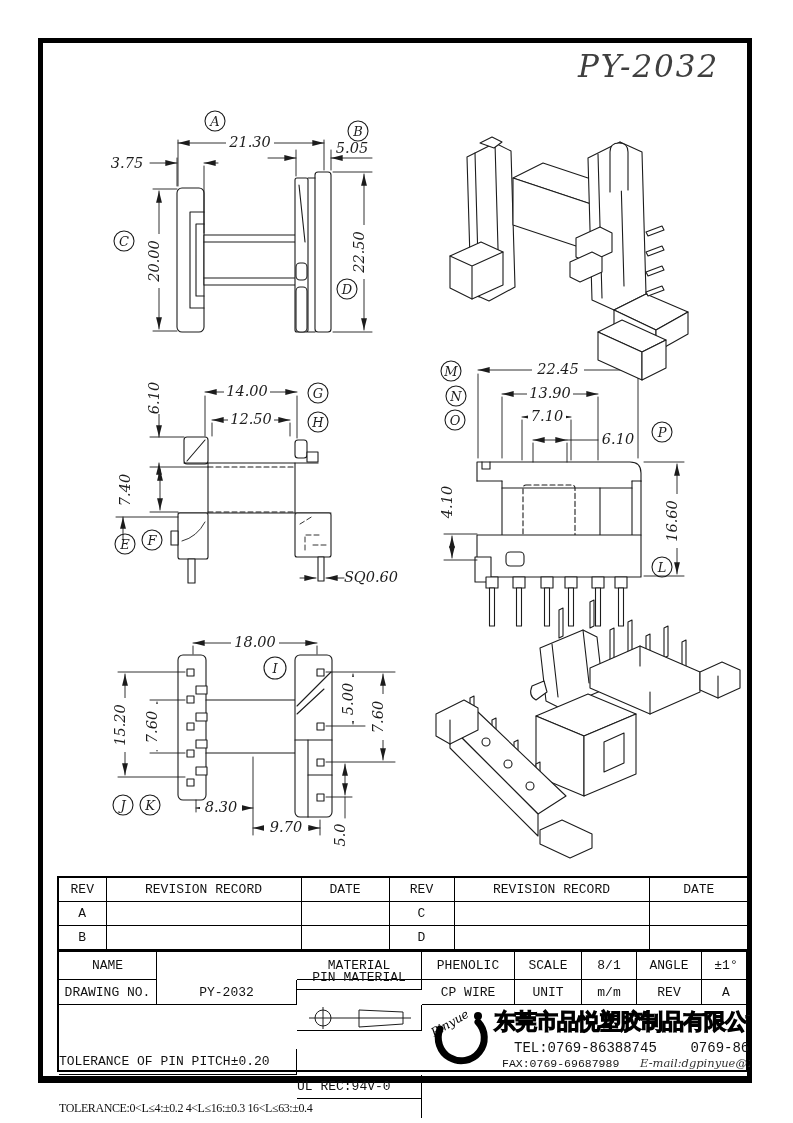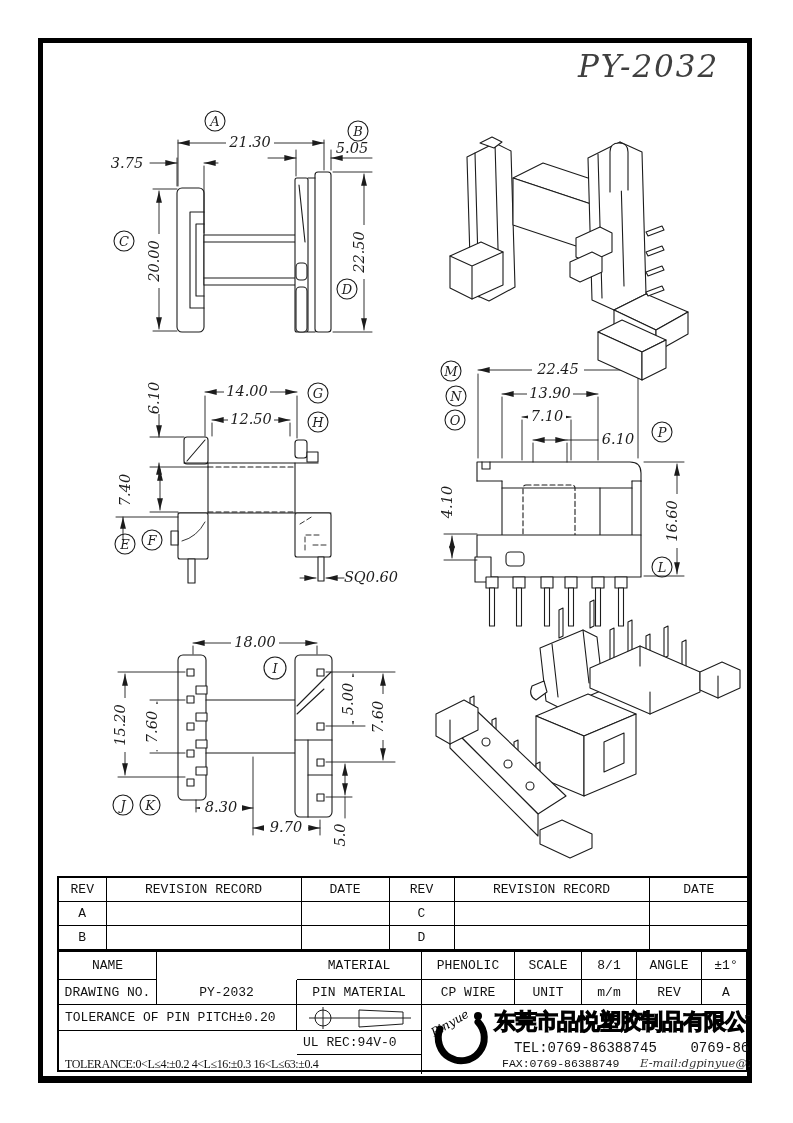--- a/index.html
+++ b/index.html
@@ -27,21 +27,21 @@
   .rev-table td{border:1.5px solid #000;height:23px;text-align:center;padding:0;
                 overflow:hidden;white-space:nowrap;}
   .rev-table{border:2px solid #000;}
   
   .tblock{position:absolute;left:57px;top:950px;width:691px;height:122px;
           border:2px solid #000;box-sizing:border-box;font-size:13px;}
   .cell{position:absolute;border-right:1.5px solid #000;border-bottom:1.5px solid #000;
         box-sizing:border-box;display:flex;align-items:center;justify-content:center;
         white-space:nowrap;overflow:hidden;}
   .cell.last{border-right:none;}
-  .cell.left{justify-content:flex-start;padding-left:6px;}
+  .cell.left{justify-content:flex-start;margin-top:44px;}
   .cell.spread{justify-content:space-between;padding:0 10px 0 6px;}
   .note{font-size:12px;letter-spacing:-0.4px;font-family:Liberation Serif, serif;}
   
   .company{position:absolute;left:363px;top:53px;width:328px;height:69px;border-bottom:none;
            box-sizing:border-box;}
   .cname{position:absolute;left:72px;top:2px;width:256px;font-size:22px;line-height:30px;
          letter-spacing:-1px;white-space:nowrap;color:#fff;-webkit-text-stroke:1.1px #000;
          text-shadow:0 0 0 #000;font-family:"Liberation Sans",sans-serif;font-weight:bold;}
   .ctel{position:absolute;left:92px;top:35px;font-size:14px;white-space:nowrap;}
   .cfax{position:absolute;left:80px;top:51px;font-size:11.5px;white-space:nowrap;}
@@ -444,21 +444,21 @@
     <div class="cell" style="left:0;top:0;width:98px;height:28px">NAME</div>
     <div class="cell" style="left:238px;top:0;width:125px;height:28px">MATERIAL</div>
     <div class="cell" style="left:363px;top:0;width:93px;height:28px">PHENOLIC</div>
     <div class="cell" style="left:456px;top:0;width:67px;height:28px">SCALE</div>
     <div class="cell" style="left:523px;top:0;width:55px;height:28px">8/1</div>
     <div class="cell" style="left:578px;top:0;width:65px;height:28px">ANGLE</div>
     <div class="cell last" style="left:643px;top:0;width:48px;height:28px">±1°</div>
 
     <div class="cell" style="left:0;top:28px;width:98px;height:25px">DRAWING NO.</div>
     <div class="cell" style="left:98px;top:28px;width:140px;height:25px">PY-2032</div>
-    <div class="cell" style="left:238px;top:28px;width:125px;height:25px">PIN MATERIAL</div>
+    <div class="cell" style="left:238px;top:13px;width:125px;height:25px">PIN MATERIAL</div>
     <div class="cell" style="left:363px;top:28px;width:93px;height:25px">CP WIRE</div>
     <div class="cell" style="left:456px;top:28px;width:67px;height:25px">UNIT</div>
     <div class="cell" style="left:523px;top:28px;width:55px;height:25px">m/m</div>
     <div class="cell" style="left:578px;top:28px;width:65px;height:25px">REV</div>
     <div class="cell last" style="left:643px;top:28px;width:48px;height:25px">A</div>
 
     <div class="cell left" style="left:0;top:53px;width:238px;height:26px">TOLERANCE OF PIN PITCH±0.20</div>
     <div class="cell" style="left:238px;top:53px;width:125px;height:26px">
       <svg width="120" height="24" viewBox="0 0 120 24">
         <g style="fill:none;stroke:#1c1c1c;stroke-width:1">
@@ -479,18 +479,18 @@
         <path d="M14,20 A23,23 0 1 0 52,13" style="fill:none;stroke:#000;stroke-width:7;stroke-linecap:round"></path>
         <circle cx="52" cy="7" r="4" style="fill:#000"></circle>
         <text x="8" y="28" transform="rotate(-30 8 28)" style="font-family:'DejaVu Serif',serif;font-style:italic;font-size:12px;fill:#000">Pinyue</text>
       </svg>
       <div class="cname">东莞市品悦塑胶制品有限公司</div>
       <div class="ctel">
         <span>TEL:0769-86388745</span>&nbsp;&nbsp;&nbsp;
         <span>0769-86388746</span>
       </div>
       <div class="cfax">
-        <span>FAX:0769-86388749</span>&nbsp;&nbsp;
+        <span>FAX:0769-69687989</span>&nbsp;&nbsp;
         <span class="cmail">E-mail:dgpinyue@163.com</span>
       </div>
     </div>
   </div>
 </div>
 
 </body></html>

